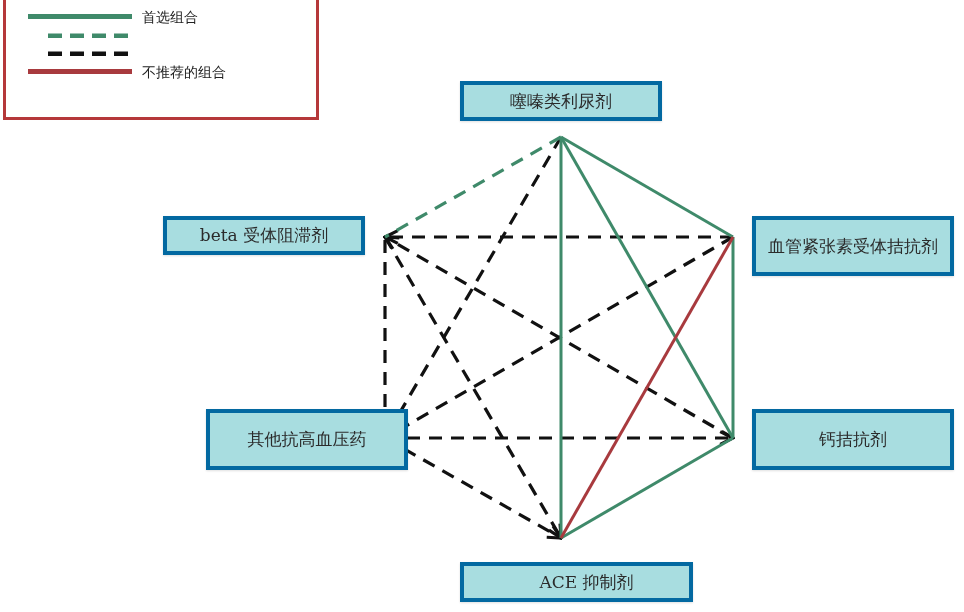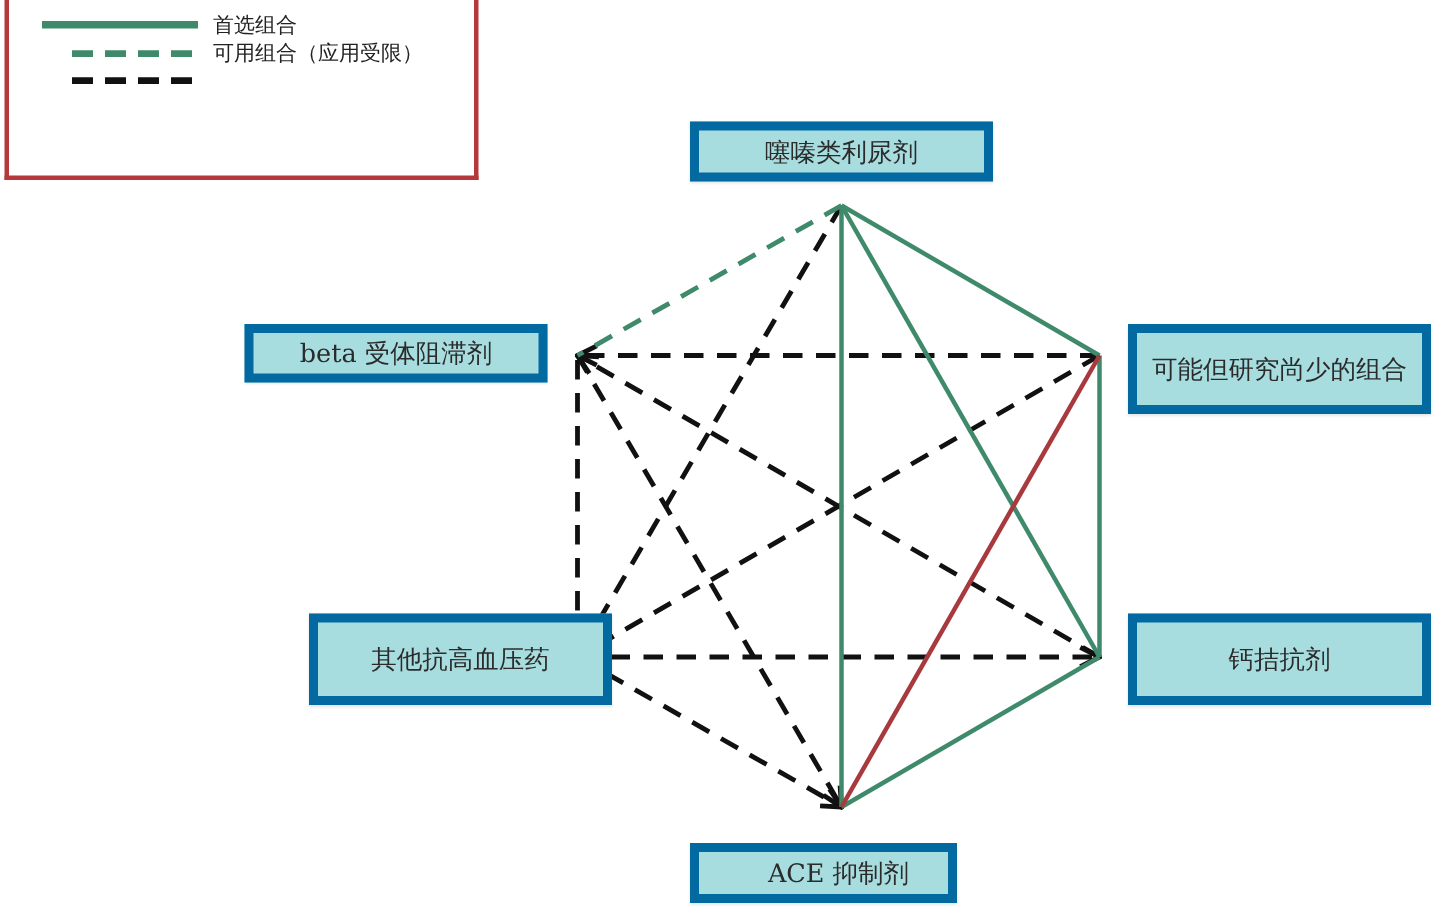--- a/index.html
+++ b/index.html
@@ -44,21 +44,21 @@
       top: 0px;
       font-size: 14px;
       line-height: 18px;
       color: #222222;
       white-space: nowrap;
       font-family: "DejaVu Sans", "Liberation Sans", sans-serif;
     }
     .drug-box {
       position: absolute;
       background: #a8dde0;
-      border: 6px solid #0369a1;
+      border: 4px solid #0369a1;
       box-shadow: 0 1px 2px rgba(0,0,0,0.12);
       display: flex;
       align-items: center;
       justify-content: center;
       font-size: 17px;
       color: #2b2b2b;
       box-sizing: border-box;
       white-space: nowrap;
     }
     svg.diagram {
@@ -72,26 +72,29 @@
 
 <div class="legend">
   <div class="legend-row" style="top:8px;">
     <div class="legend-line" style="background:#3f8a6a;"></div>
     <span class="legend-text">首选组合</span>
   </div>
   <div class="legend-row" style="top:27px;">
     <svg class="legend-line" width="104" height="6" style="left:42px;width:84px;">
       <line x1="0" y1="3" x2="84" y2="3" stroke="#3f8a6a" stroke-width="5" stroke-dasharray="14,8"></line>
     </svg>
-    <span class="legend-text">可用组合（应用受限）</span>
   </div>
   <div class="legend-row" style="top:45px;">
     <svg class="legend-line" width="84" height="6" style="left:42px;width:84px;">
       <line x1="0" y1="3" x2="84" y2="3" stroke="#111111" stroke-width="5" stroke-dasharray="14,8"></line>
     </svg>
+  </div>
+  <div class="legend-row" style="top:63px;">
+    <div class="legend-line" style="background:#a83a3e;"></div>
+    <span class="legend-text">不推荐的组合</span>
   </div>
 </div>
 
 <svg class="diagram" width="964" height="612" viewBox="0 0 964 612">
   <defs>
     <marker id="arrowBlack" viewBox="0 0 10 10" refX="9" refY="5" markerWidth="5" markerHeight="5" orient="auto">
       <path d="M1,1 L9,5 L1,9" fill="none" stroke="#111111" stroke-width="2"></path>
     </marker>
   </defs>
 
@@ -123,23 +126,23 @@
   </g>
 </svg>
 
 <div class="drug-box" style="left:460px; top:81px; width:202px; height:40px;">
   <span>噻嗪类利尿剂</span>
 </div>
 <div class="drug-box" style="left:163px; top:216px; width:202px; height:39px;">
   <span>beta 受体阻滞剂</span>
 </div>
 <div class="drug-box" style="left:752px; top:216px; width:202px; height:60px;">
-  <span>可能但研究尚少的组合</span>
+  <span>血管紧张素受体拮抗剂</span>
 </div>
 <div class="drug-box" style="left:162px; top:409px; width:202px; height:61px;margin-left:44px;">
   <span>其他抗高血压药</span>
 </div>
 <div class="drug-box" style="left:752px; top:409px; width:202px; height:61px;">
   <span>钙拮抗剂</span>
 </div>
-<div class="drug-box" style="left:460px; top:562px; width:178px; height:40px;padding-left:20px;">
+<div class="drug-box" style="left:460px; top:562px; width:233px; height:40px;padding-left:20px;">
   <span>ACE 抑制剂</span>
 </div>
 
 </body></html>

